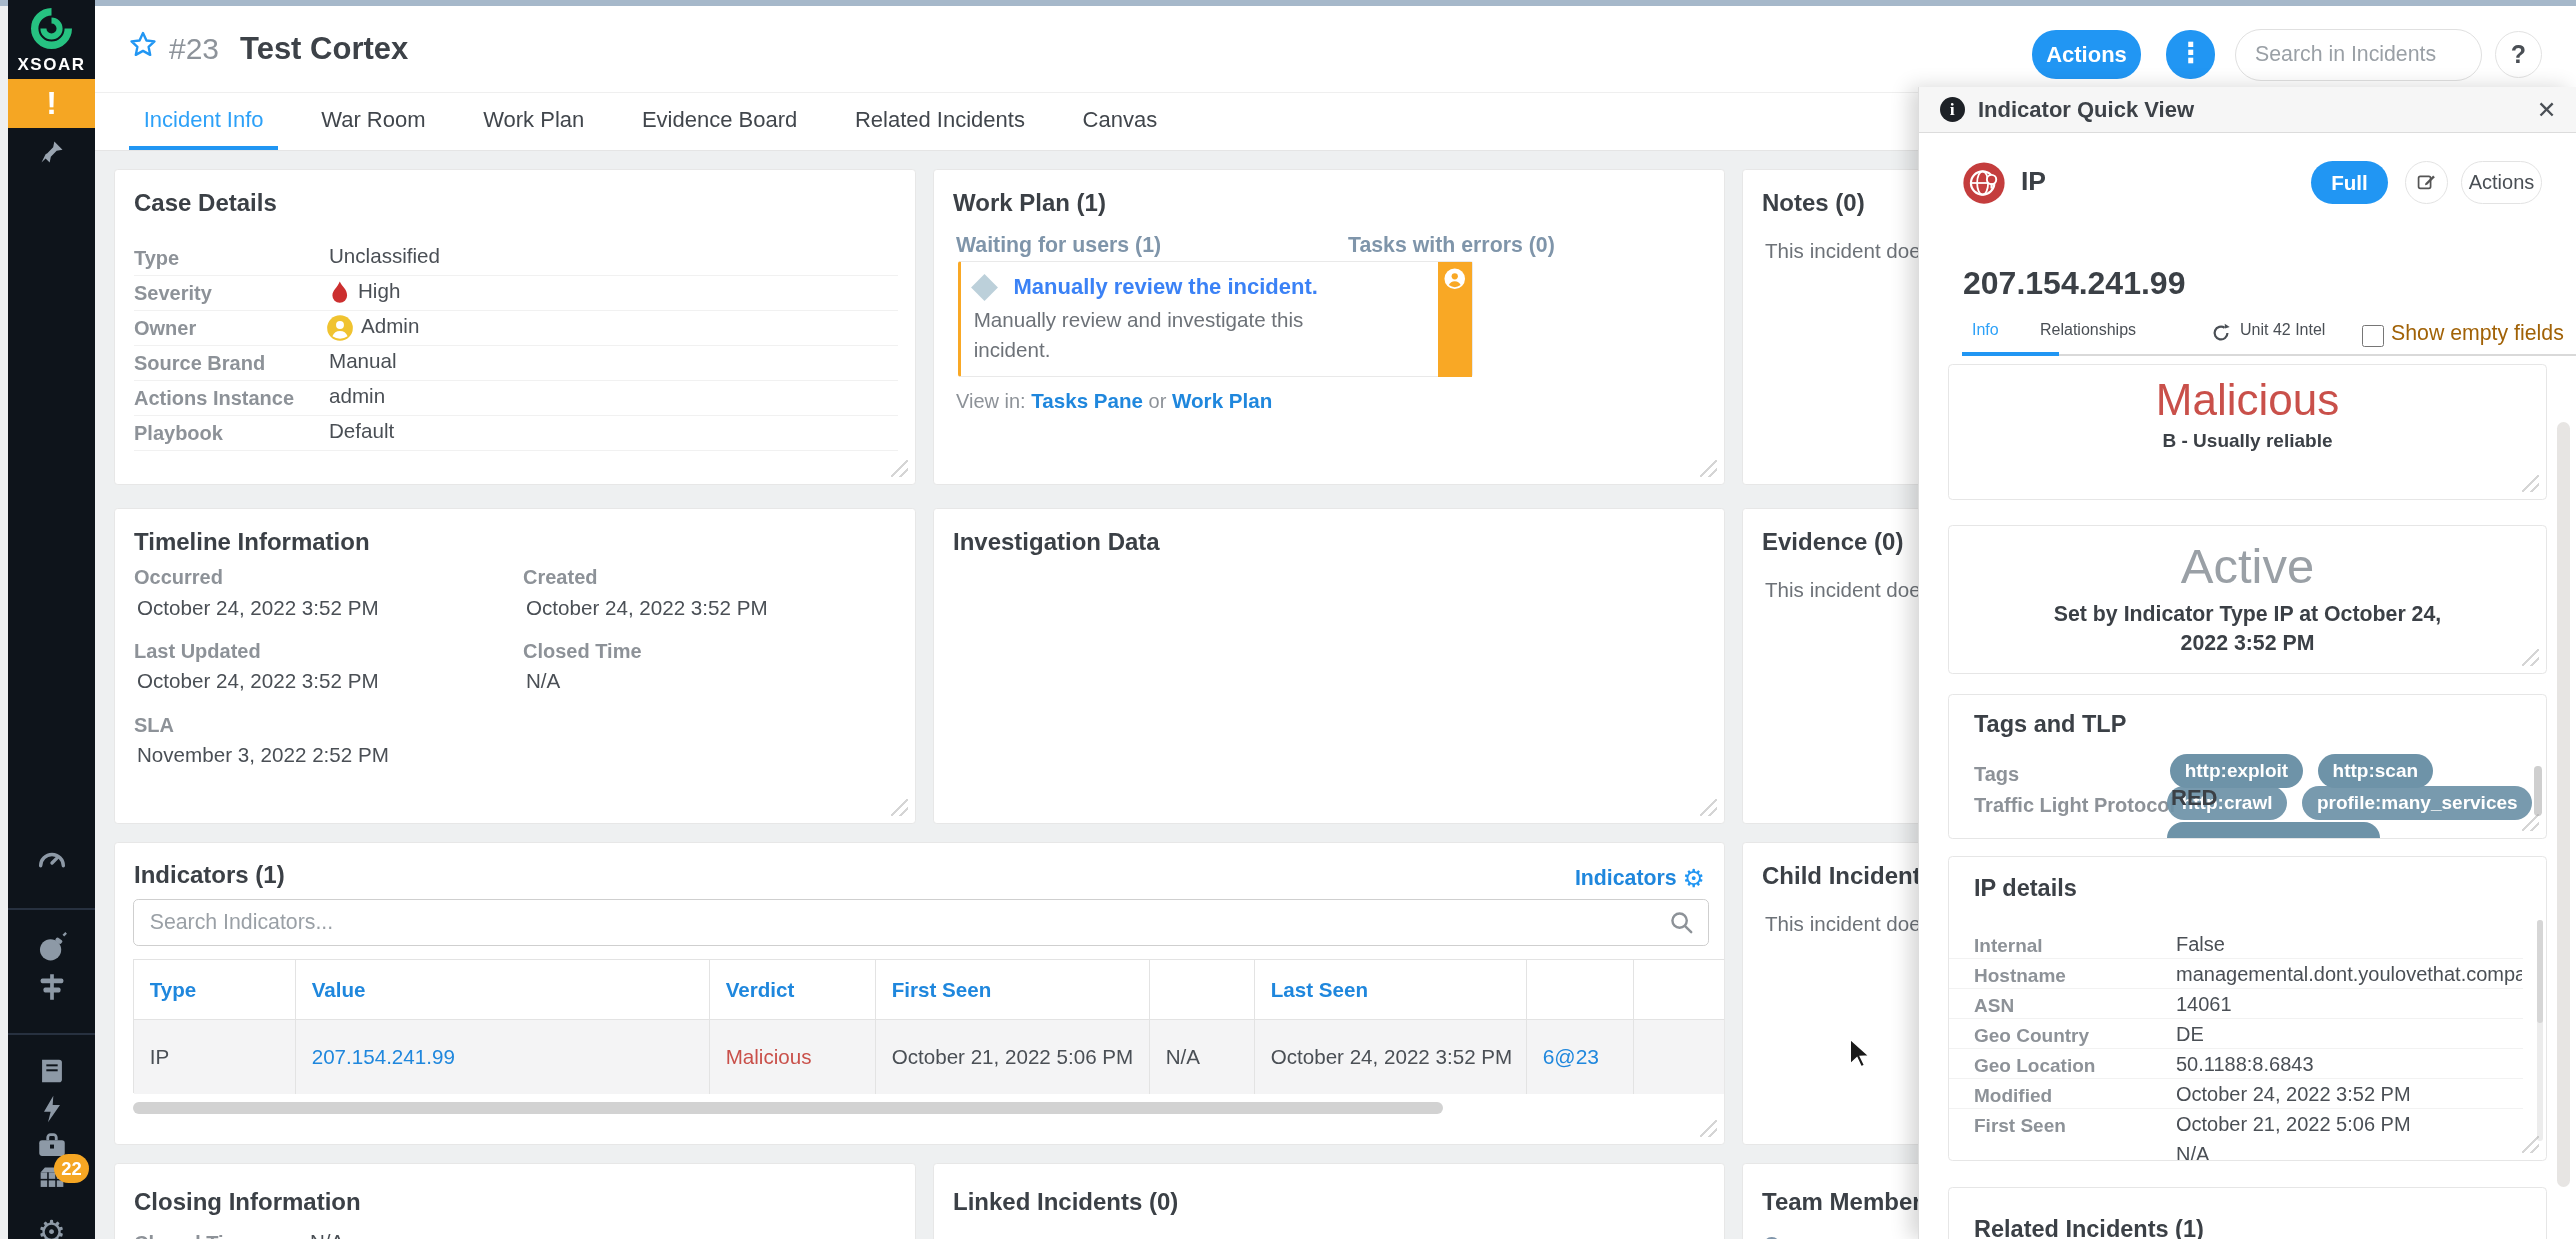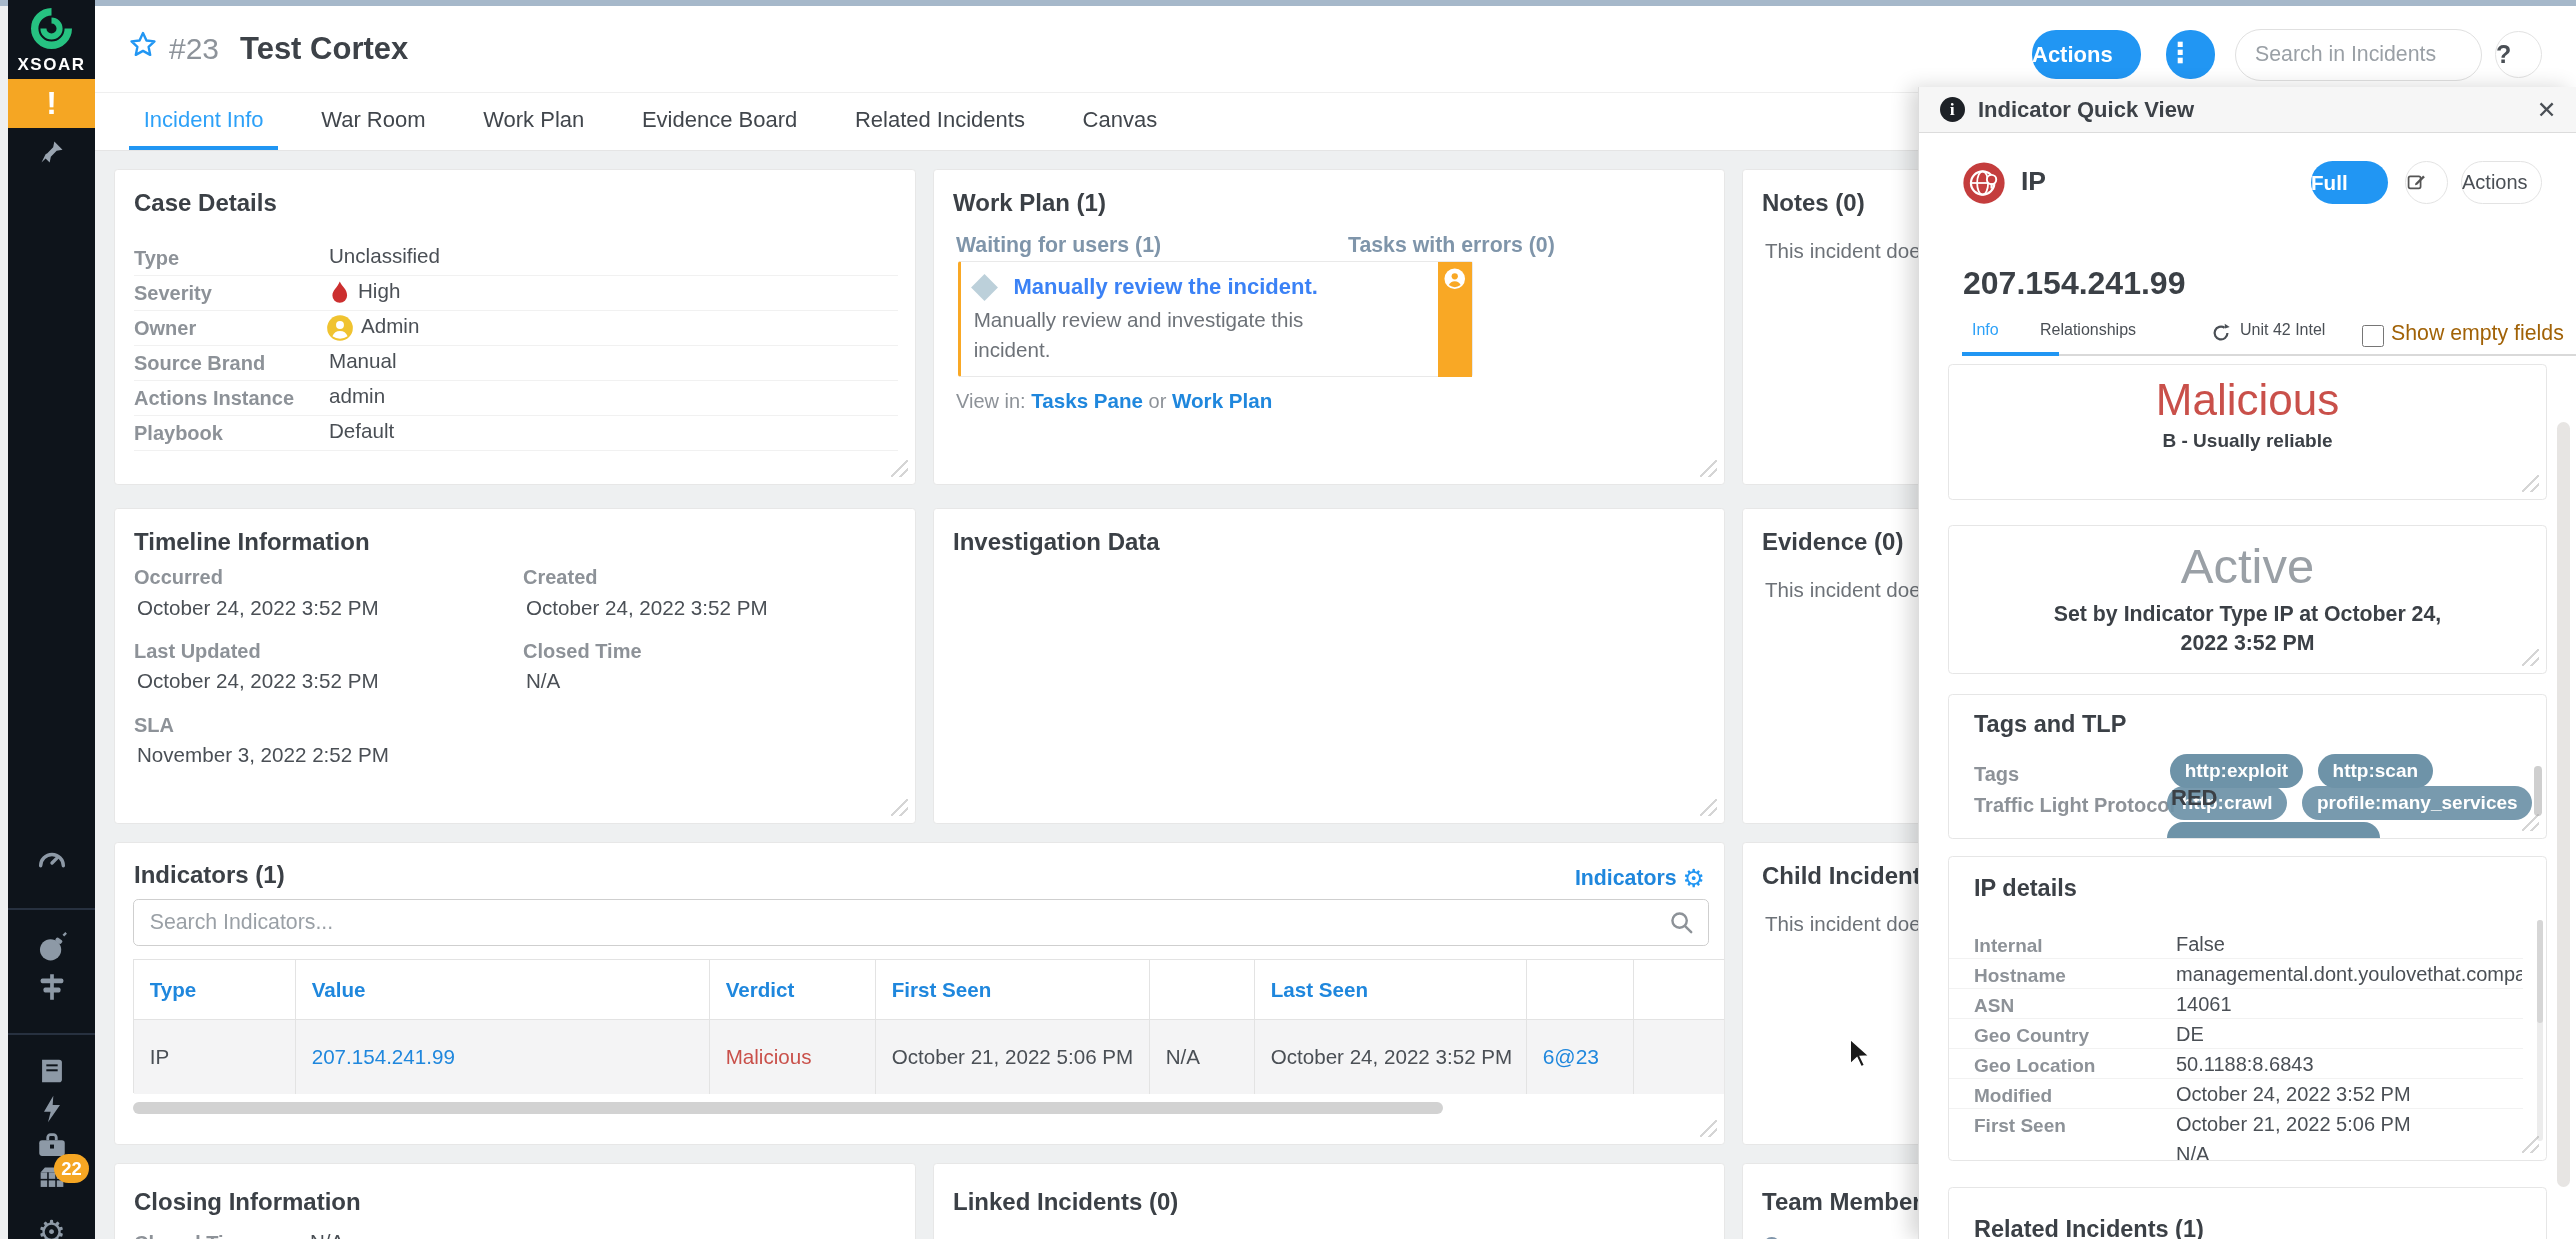--- a/index.html
+++ b/index.html
@@ -22,21 +22,21 @@
   
   #sidebar { left:0; top:0; width:87px; height:1239px; background:#0e141b; z-index:30;margin-left:8px; }
   .side-sep { position:absolute; left:0; width:87px; height:1.5px; background:#273140; }
   .side-icon { position:absolute; left:0; width:87px; text-align:center; color:#8d99a6; }
   
   #topstrip { left:0; top:0; width:2576px; height:5.9px; background:#a6b8ca; z-index:1; }
   #topbar { left:87px; top:5.9px; width:2489px; height:86px; background:#fff; z-index:2; }
   #tabbar { left:87px; top:92px; width:2489px; height:59px; background:#fff; border-top:0.7px solid #efefef; border-bottom:1.5px solid #e5e5e5; z-index:2; white-space:nowrap; padding-left:42px; }
   .main-tab { display:inline-block; height:57px; line-height:54px; font-size:22px; color:#41464c; margin-right:25px; padding:0 14.7px; cursor:pointer; }
   .main-tab.active { color:#2da1f8; border-bottom:4.4px solid #2196f3; }
-  .pill-btn { border-radius:24px; font-weight:bold; cursor:pointer; }
+  .pill-btn { border-radius:24px; text-align:center; font-weight:bold; cursor:pointer; }
   
   .wp-subhead { font-size:21.3px; font-weight:bold; color:#7f95aa; }
   
   .ind-cell { float:left; height:100%; border-right:0.7px solid #e3e3e3; padding:0 0 0 16px; overflow:hidden; white-space:nowrap; }
   
   .pill { display:inline-block; background:#6e93a8; color:#fff; font-weight:bold; font-size:19px; padding:5.9px 14.7px; border-radius:19px; margin-right:11.8px; }
   
   #quickview { left:1918px; top:87px; width:658px; height:1152px; background:#fff; z-index:50; border-left:0.7px solid #ddd; box-shadow:-8.8px 0 19px rgba(0,0,0,.16); overflow:hidden; }
   .qv-card { position:absolute; left:29px; width:599px; background:#fff; border:0.7px solid #e6e6e6; border-radius:4.4px; overflow:hidden; }
   .qv-tab { display:inline-block; font-size:16px; color:#4a4f55; cursor:pointer; }

